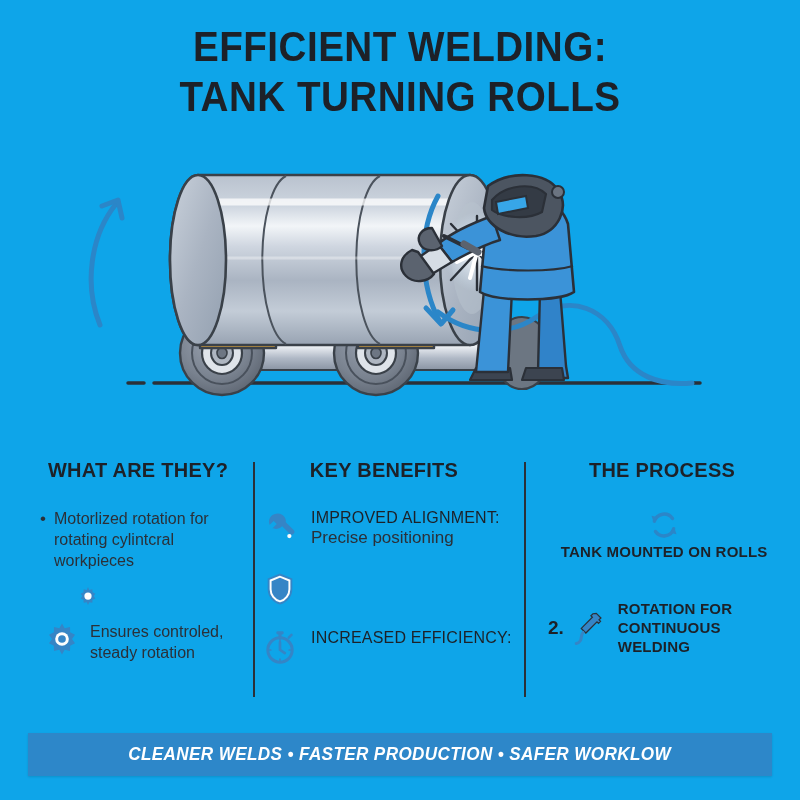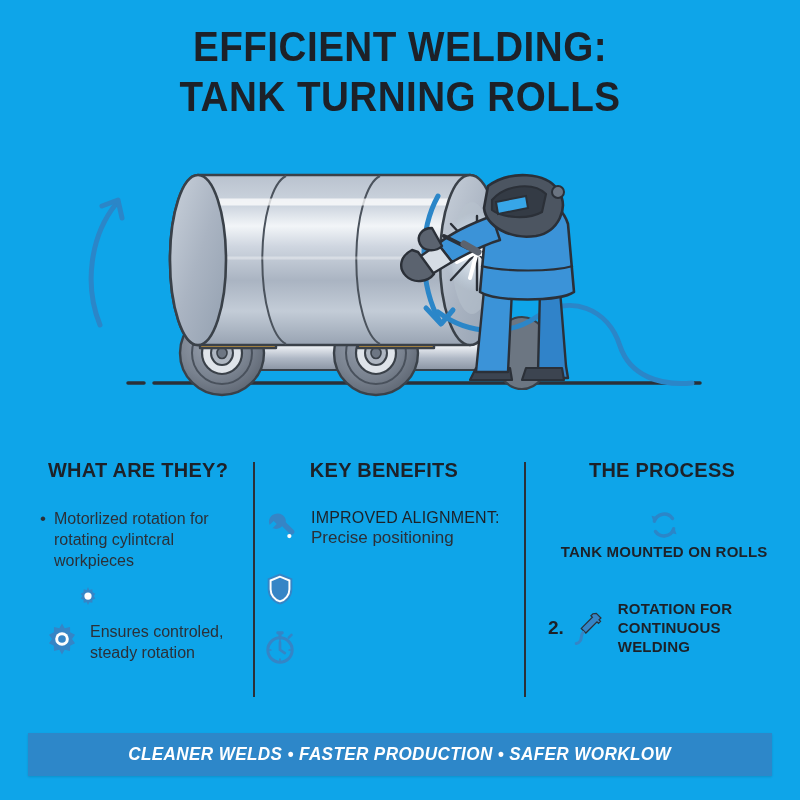--- a/index.html
+++ b/index.html
@@ -452,20 +452,21 @@
             <path d="M12 8.8V14l3.4 2.3" fill="none" stroke="#3585c6" stroke-width="1.9" stroke-linecap="round"></path>
             <g stroke="#3585c6" stroke-width="1.2" stroke-linecap="round">
               <line x1="12" y1="6.6" x2="12" y2="7.6"></line>
               <line x1="19.5" y1="14.1" x2="18.5" y2="14.1"></line>
               <line x1="12" y1="21.6" x2="12" y2="20.6"></line>
               <line x1="4.5" y1="14.1" x2="5.5" y2="14.1"></line>
             </g>
           </svg>
         </span>
         <span class="benefit-text">
+          <span class="benefit-title">INCREASED EFFICIENCY:</span>
         </span>
       </div>
     </div>
 
     <div class="col col-3">
       <div class="col-head">THE PROCESS</div>
 
       <div class="step step-1">
         <span class="step-num"></span>
         <span class="step-icon">

